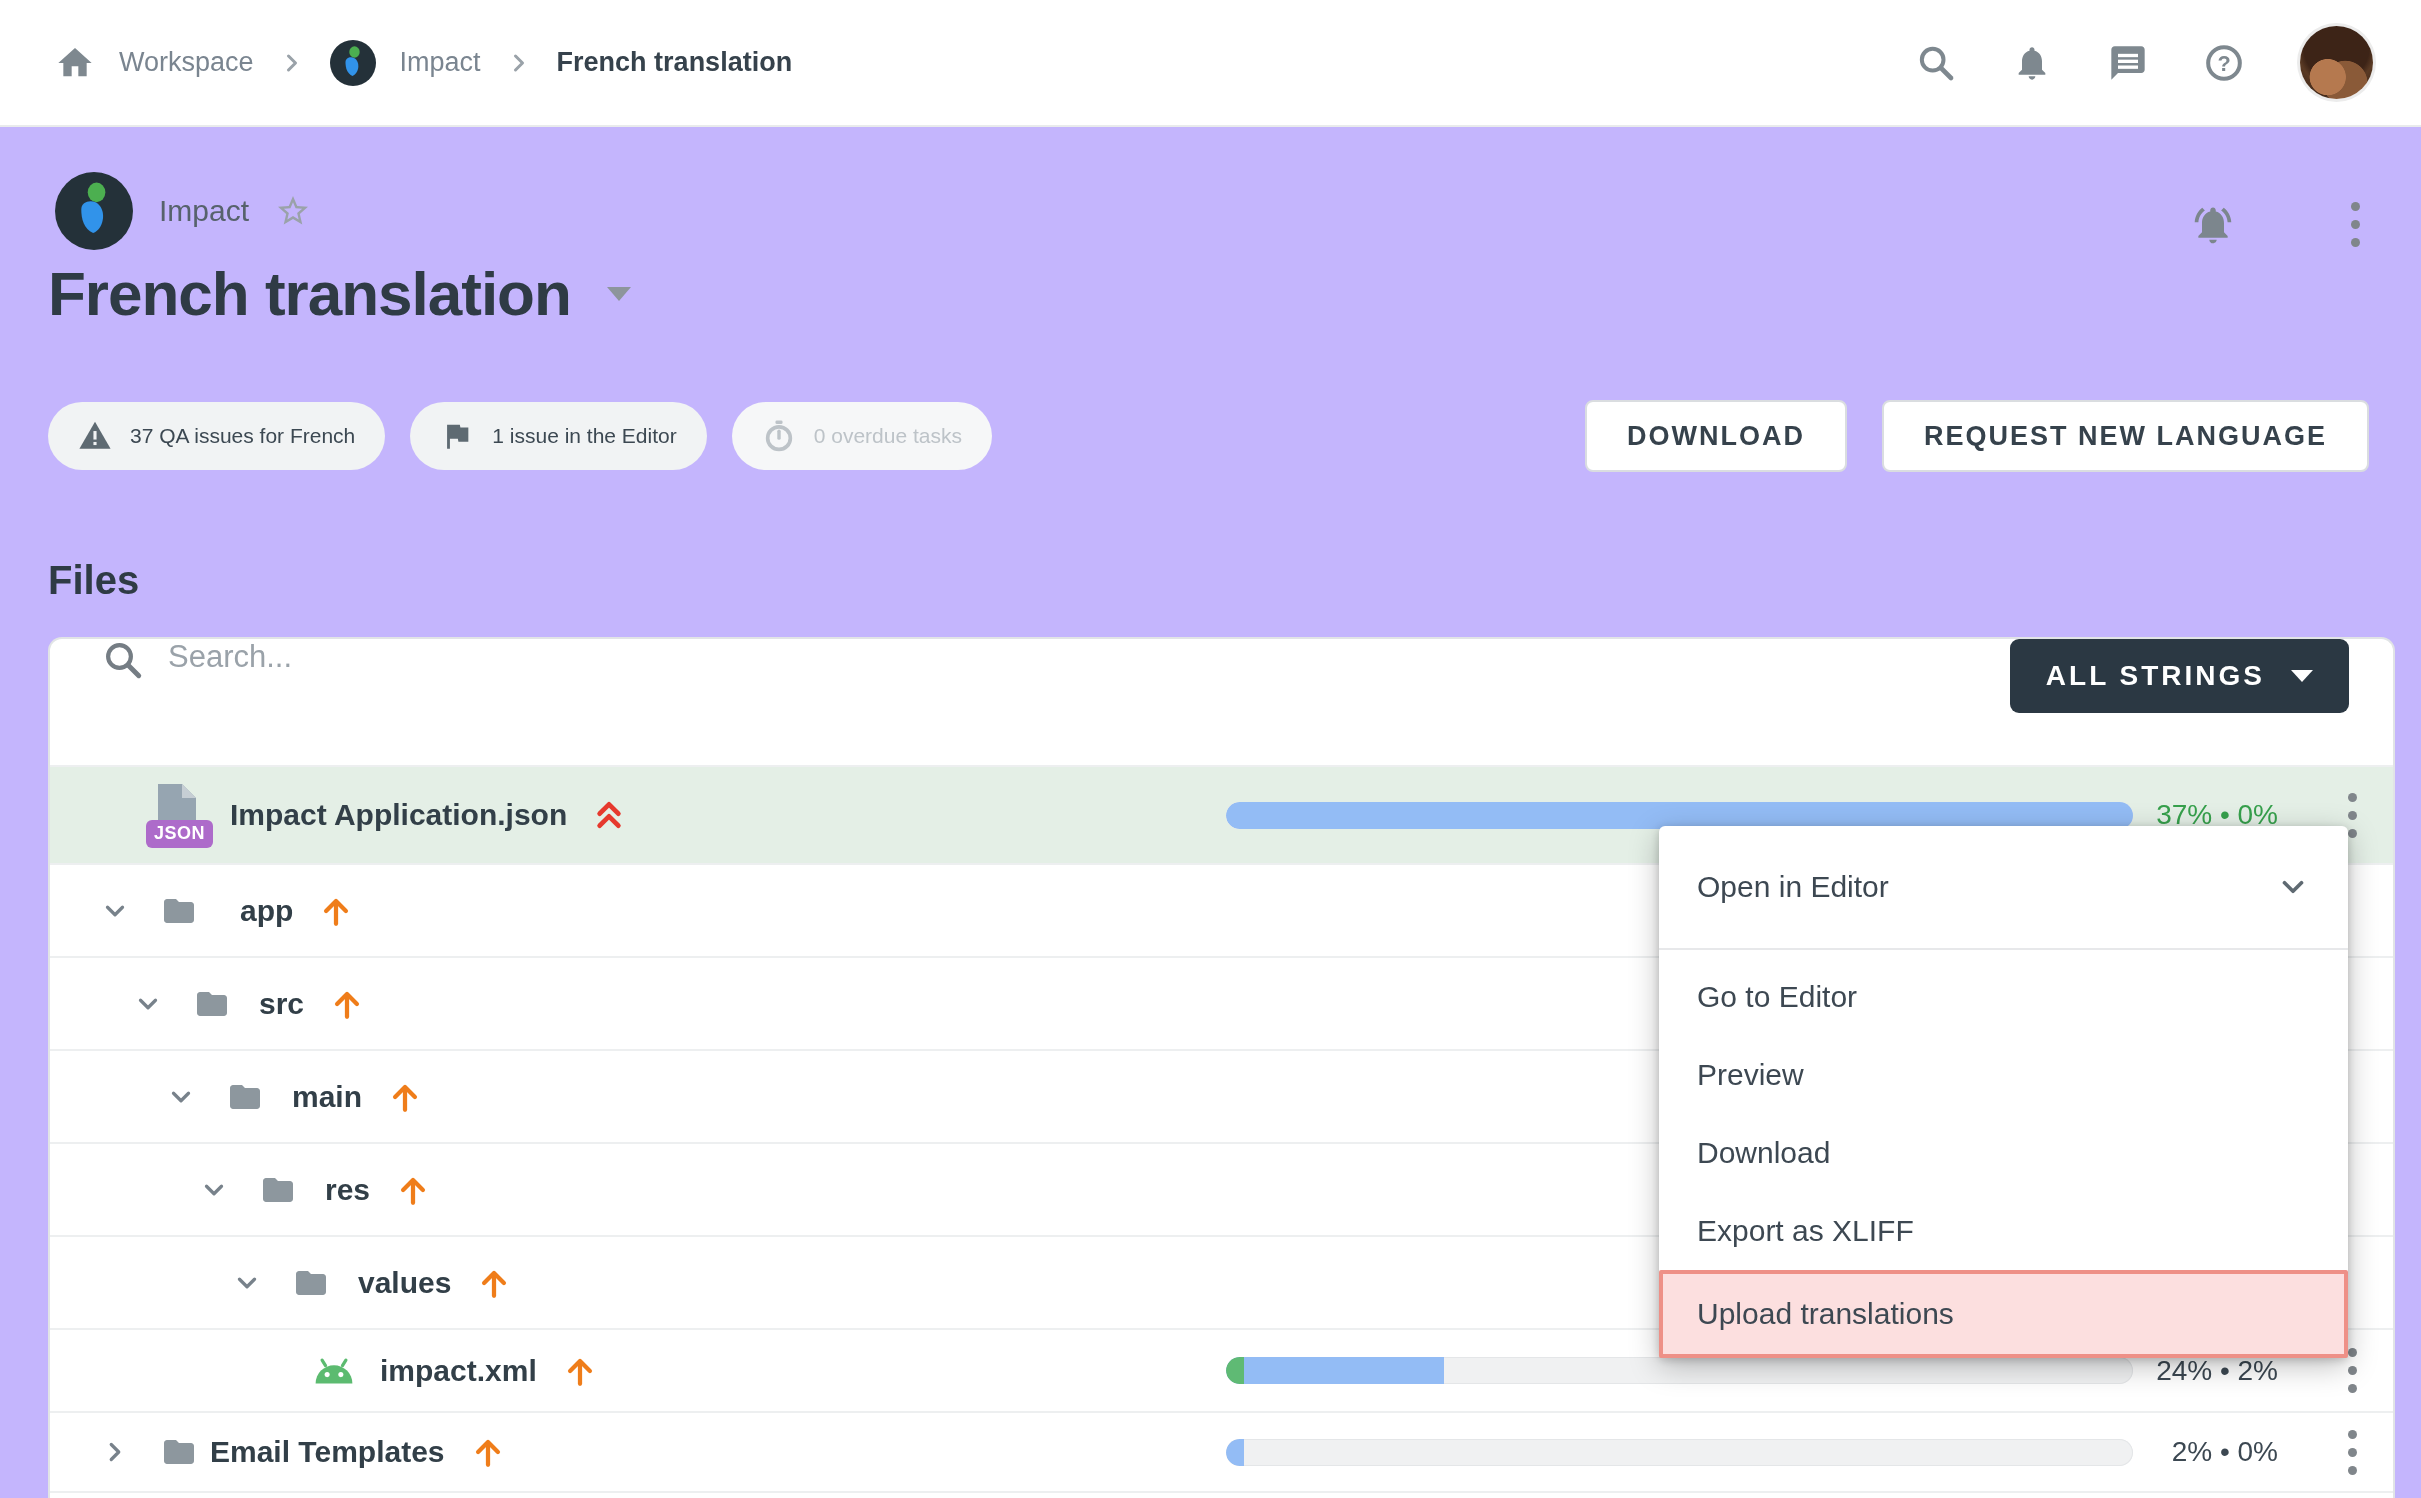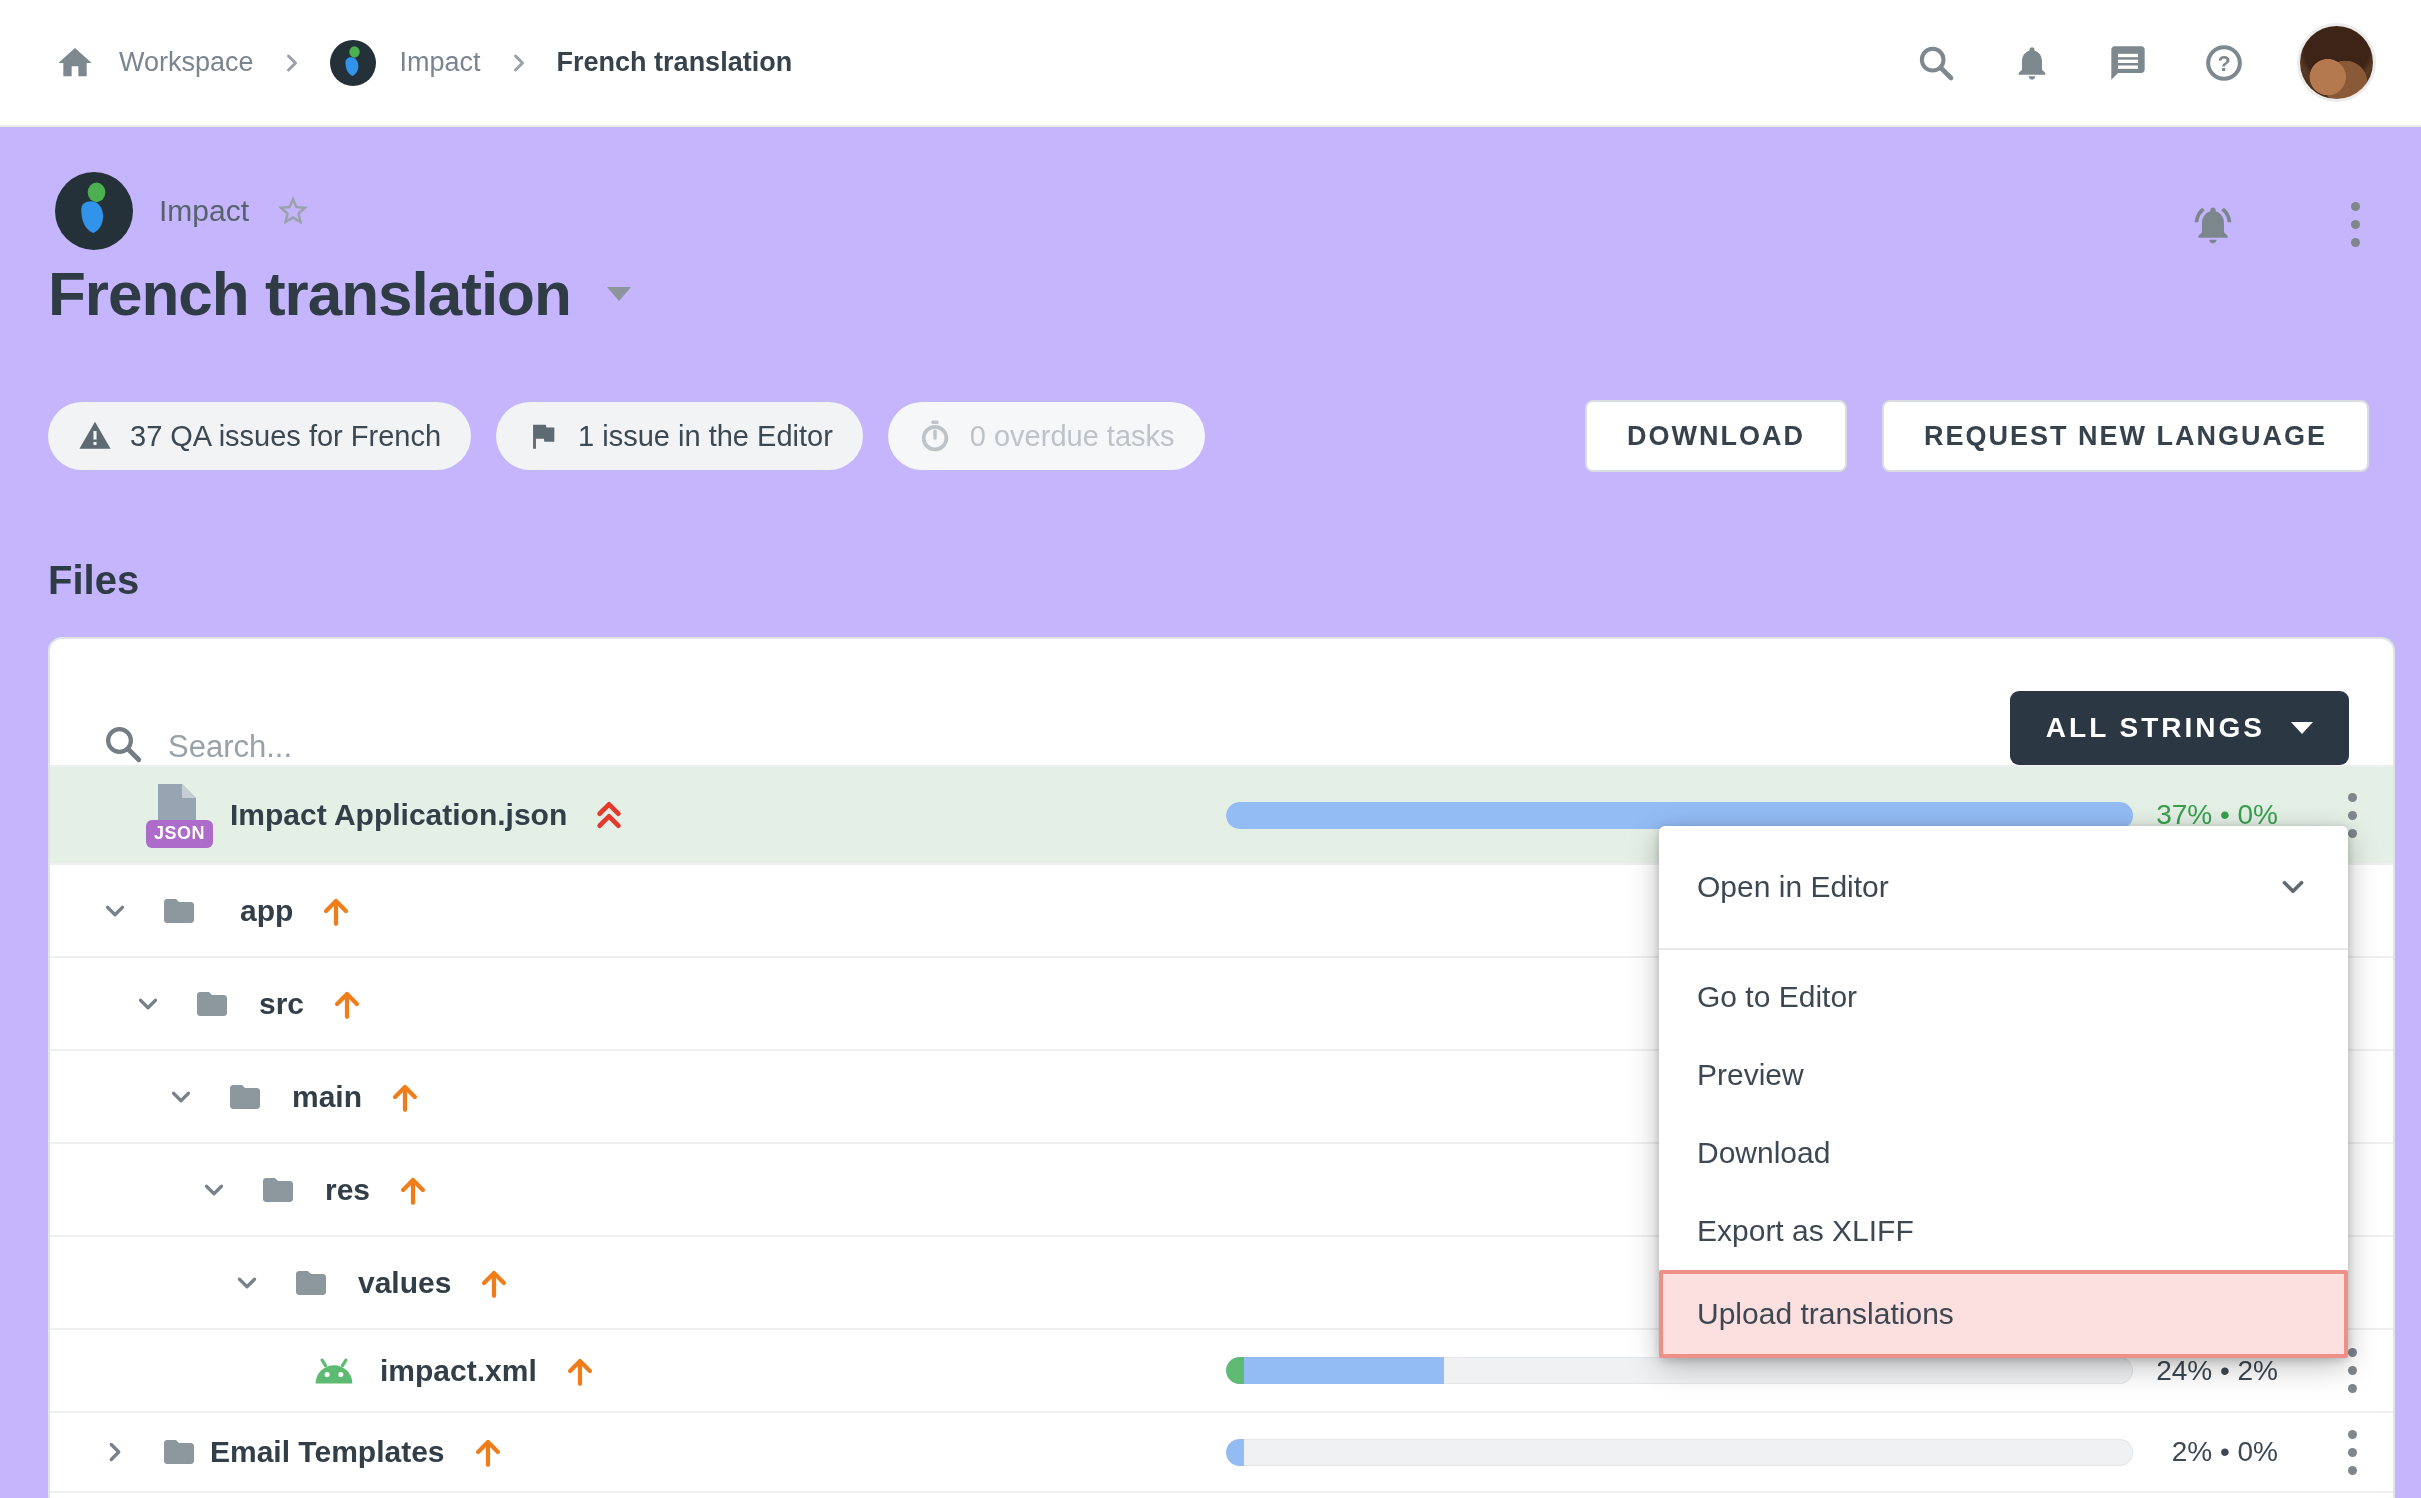--- a/index.html
+++ b/index.html
@@ -41,39 +41,39 @@
   .kebab { display:flex; flex-direction:column; gap:9px; align-items:center; cursor:pointer; padding:6px; }
   .kebab i { width:9px; height:9px; border-radius:50%; background:#80868b; }
   .page-title-row { position:absolute; top:258px; left:48px; display:flex; align-items:center; gap:36px; }
   .page-title { font-size:62px; font-weight:bold; color:#2f3b45; letter-spacing:-1px; }
   .caret-down { width:0; height:0; border-left:12px solid transparent; border-right:12px solid transparent; border-top:14px solid #8d959c; }
 
   
   .chips-row { position:absolute; top:402px; left:48px; display:flex; gap:25px; }
   .chip {
     height:68px; display:flex; align-items:center; gap:18px; padding:0 30px;
-    background:#f1f3f4; border-radius:34px; font-size:29px; color:#3c4852; cursor:pointer;
+    background:#f1f3f4; border-radius:34px; font-size:21px; color:#3c4852; cursor:pointer;
   }
   .chip .ico { width:34px; height:34px; color:#5e6a72; }
   .chip.disabled { background:#f6f7f8; color:#bdc3c8; cursor:default; }
   .chip.disabled .ico { color:#bdc3c8; }
   .btns-row { position:absolute; top:400px; right:52px; display:flex; gap:35px; }
   .btn-outline {
     height:72px; padding:0 40px; background:#fff; border:2px solid #dadde0; border-radius:8px;
     font-family:inherit; font-size:27px; font-weight:bold; letter-spacing:2px; color:#36424c; cursor:pointer;
   }
 
   
   .files-heading { position:absolute; top:558px; left:48px; font-size:40px; font-weight:bold; color:#2f3b45; }
   .card {
     position:absolute; top:637px; left:48px; width:2347px; height:900px;
     background:#fff; border:2px solid #e1e4e6; border-bottom:none; border-radius:14px 14px 0 0;
     overflow:hidden;
   }
-  .search-row { height:126px; display:flex; align-items:flex-end; padding:0 44px 0 52px; }
+  .search-row { height:126px; display:flex; align-items:flex-start; padding:0 44px 0 52px; }
   .search-ico { width:42px; height:42px; color:#757d84; }
   .search-input {
     flex:1; border:none; outline:none; font-family:inherit; font-size:31px; color:#36424c;
     margin-left:24px; background:transparent;
   }
   .search-input::placeholder { color:#9aa2a9; }
   .btn-dark {
     height:74px; padding:7px 36px; background:#2b3843; color:#fff; border:none; border-radius:9px;
     font-family:inherit; font-size:28px; font-weight:bold; letter-spacing:3px; cursor:pointer;
     display:flex; align-items:center; gap:26px;

